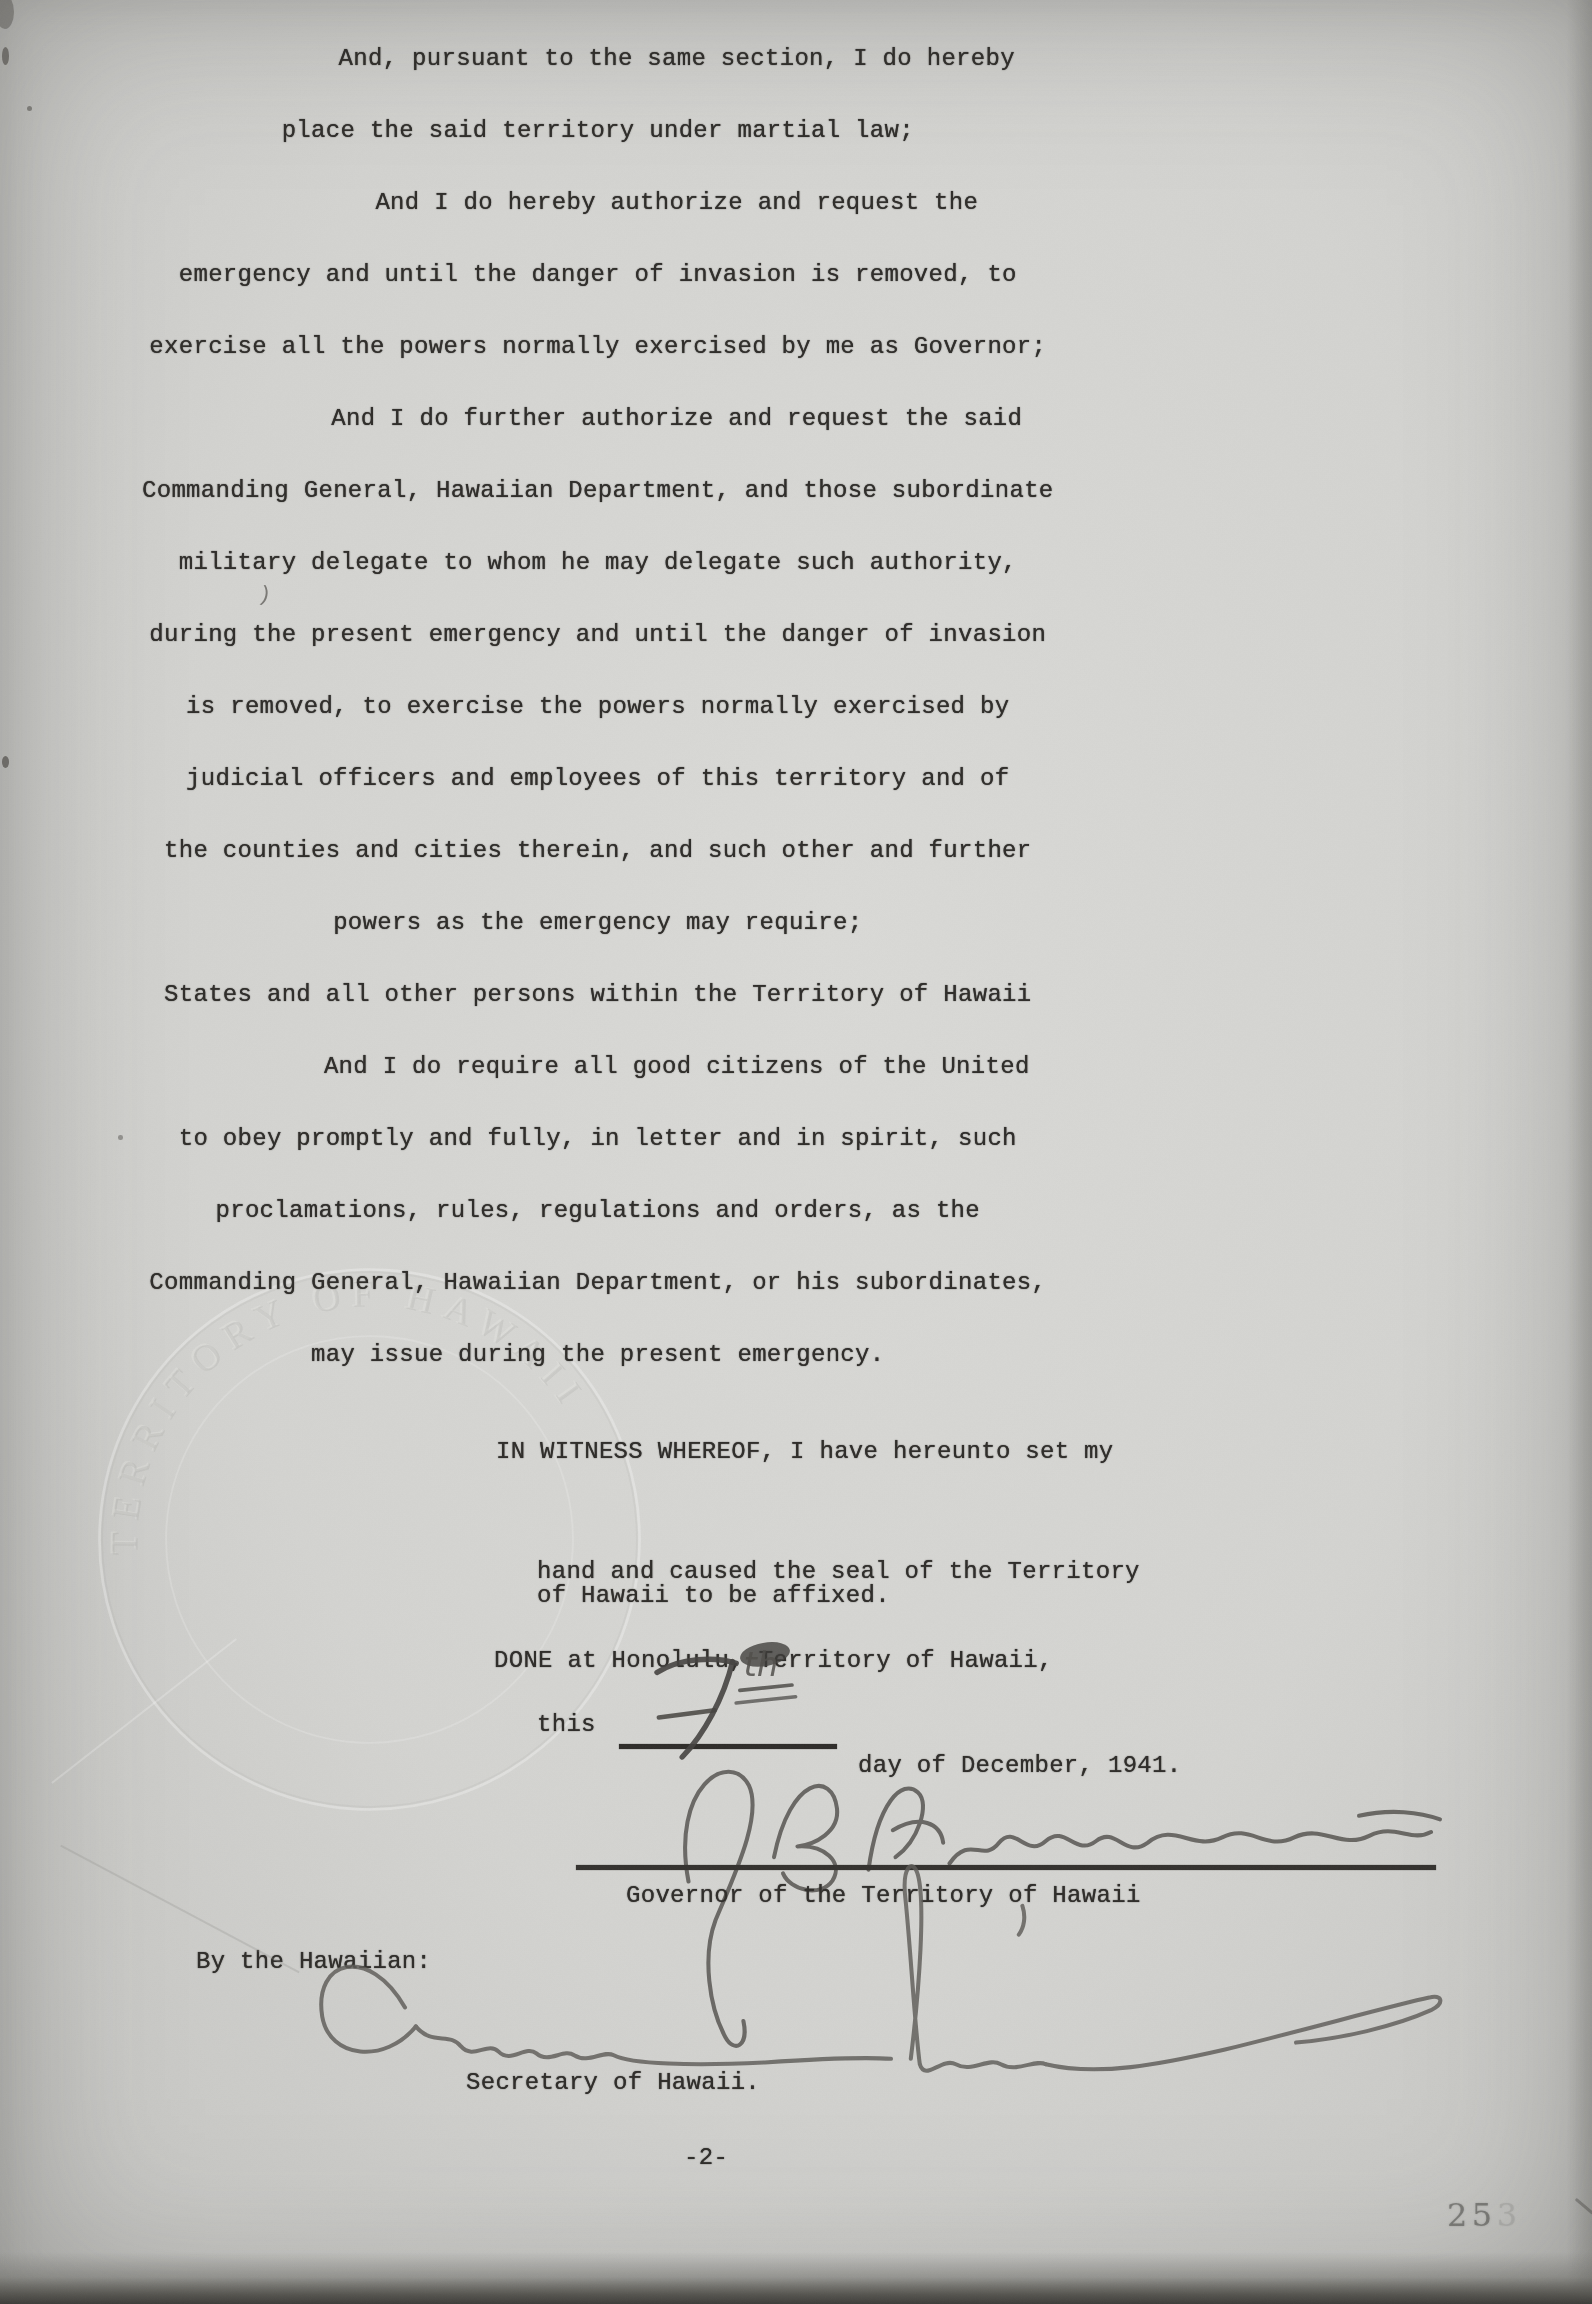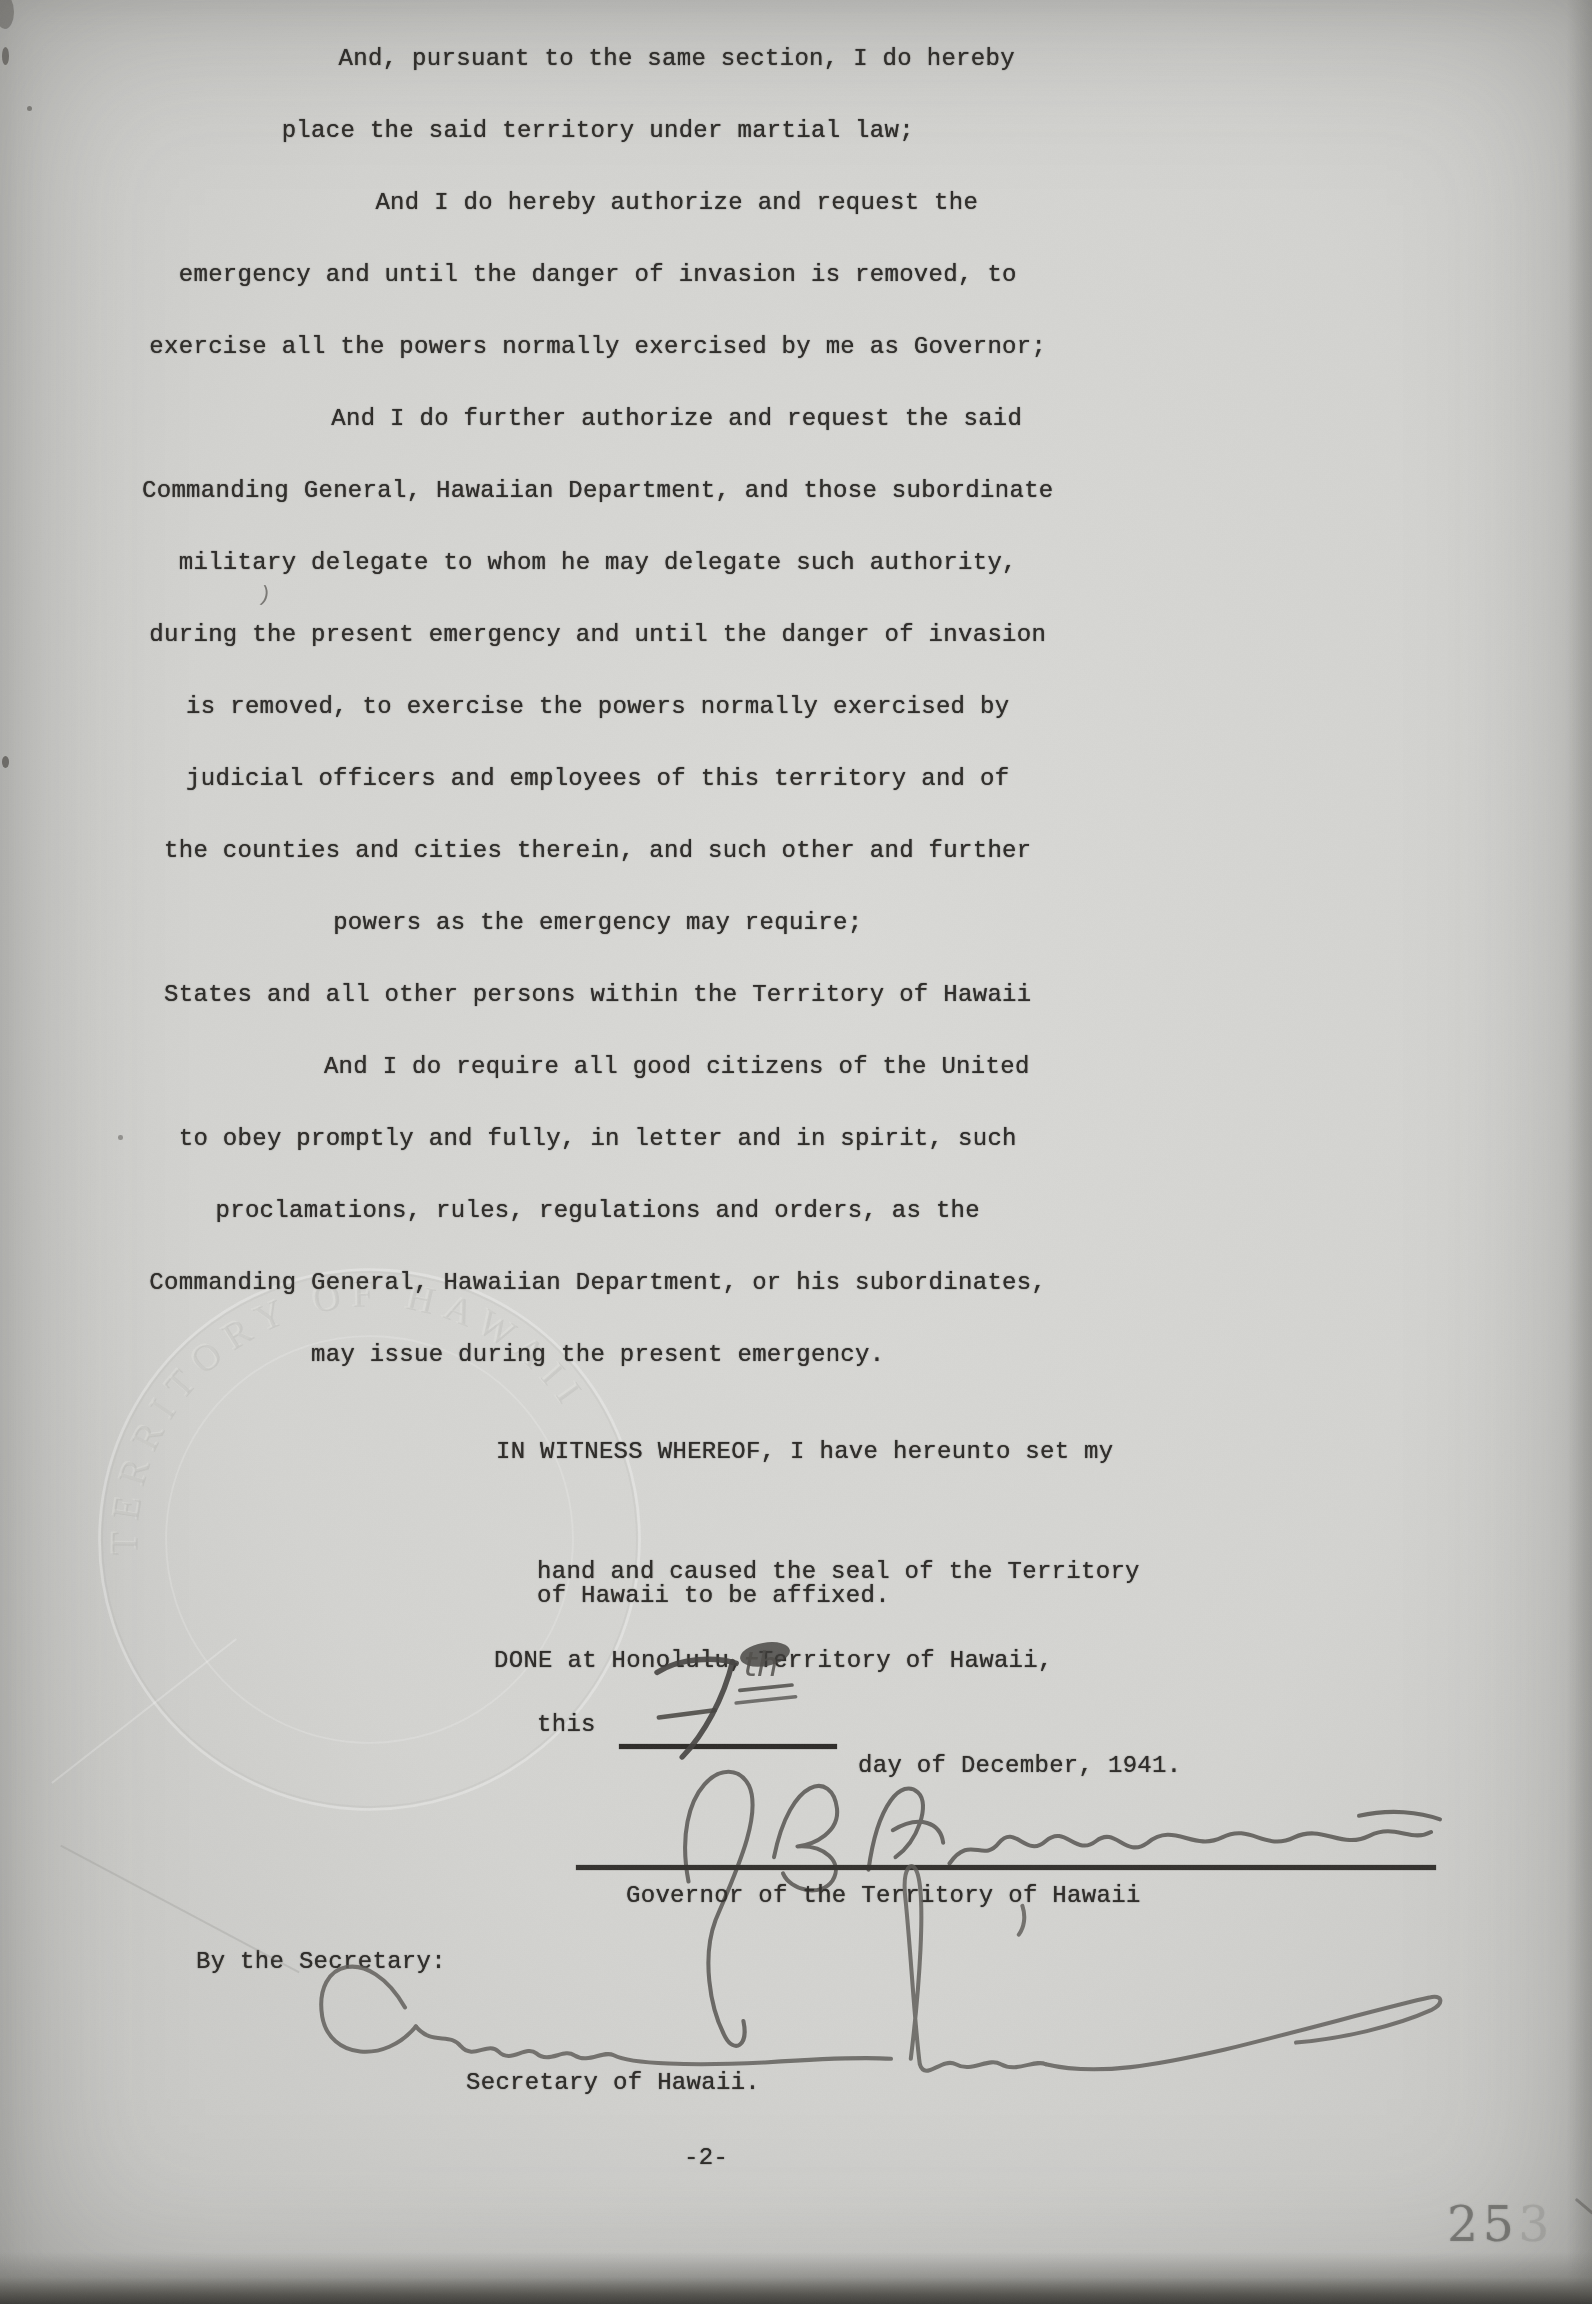--- a/index.html
+++ b/index.html
@@ -22,21 +22,21 @@
   }
   .body-block{position:absolute;left:142px;top:23.4px;}
   .body-block .line{height:72px;line-height:72px;}
   .body-block .line.indent{text-indent:158px;}
   .abs{position:absolute;line-height:36px;}
   .date-underline{position:absolute;left:619px;top:1744px;width:218px;height:4.5px;background:#2f2d2a;box-shadow:0 0 0.9px rgba(47,45,42,.8);}
   .sig-rule{position:absolute;left:576px;top:1865px;width:860px;height:4.5px;background:#34322f;box-shadow:0 0 0.9px rgba(47,45,42,.8);}
   .stamp{
     position:absolute;left:1447px;top:2196px;
     font-family:"DejaVu Serif", serif;
-    font-size:49px;letter-spacing:4.5px;
+    font-size:32px;letter-spacing:4.5px;
     color:rgba(86,86,82,.55);
     text-shadow:0 0 1.8px rgba(86,86,82,.35);
   }
   .stamp .faint{opacity:.28;}
   .bottom-band{
     position:absolute;left:0;right:0;bottom:0;height:52px;
     background:linear-gradient(to bottom, rgba(110,110,105,0) 0%, rgba(104,104,99,.45) 48%, #55544f 82%, #3e3d3a 100%);
   }
   .edge-right{position:absolute;top:0;bottom:0;right:0;width:25px;background:linear-gradient(to right, rgba(70,70,66,0), rgba(70,70,66,.20));}
   .speck{position:absolute;background:#55534f;border-radius:50%;}
@@ -114,21 +114,21 @@
       <path d="M355,152 C365,78 392,50 410,66 C424,79 410,120 385,138"></path>
       <path d="M382,108 C412,90 435,100 438,122"></path>
       <path d="M445,145 C468,112 482,145 500,122 C518,100 530,140 552,120 C574,101 585,138 608,120 C630,103 640,140 665,122 C695,98 715,132 748,116 C780,100 795,132 828,116 C860,101 880,130 912,114 C940,100 958,122 980,110"></path>
       <path d="M900,92 C935,84 968,88 990,96"></path>
     </g>
   </svg>
 
   <div class="sig-rule"></div>
   <div class="typed abs" style="left:626px;top:1878px;">Governor of the Territory of Hawaii</div>
 
-  <div class="typed abs" style="left:196px;top:1944px;">By the Secretary:</div>
+  <div class="typed abs" style="left:196px;top:1944px;">By the Hawaiian:</div>
 
   <svg class="abs" style="left:225px;top:1850px;" width="1224" height="252" viewBox="0 0 1360 280" aria-label="Charles M. Hite">
     <g class="hand" stroke="#5e5c58" stroke-width="4.5" opacity=".82">
       <path d="M200,175 C160,105 98,122 108,185 C116,232 178,238 212,196"></path>
       <path d="M212,196 C230,218 250,202 262,218 C276,234 292,212 304,224 C318,238 334,216 346,226 C360,238 376,220 388,228 C404,238 420,222 432,228 C450,238 520,240 600,236 C660,232 710,230 740,232"></path>
       <path d="M762,232 C772,150 778,58 770,28 C764,8 752,18 756,54 C762,112 766,192 772,238 C778,258 796,230 812,238 C830,248 848,230 862,238 C880,248 900,232 912,238"></path>
       <path d="M912,238 C970,252 1040,238 1110,222 C1200,200 1300,172 1338,164 C1352,160 1356,170 1340,178 C1300,196 1240,210 1190,214"></path>
       <path d="M886,62 C890,74 888,86 882,94"></path>
     </g>
   </svg>

